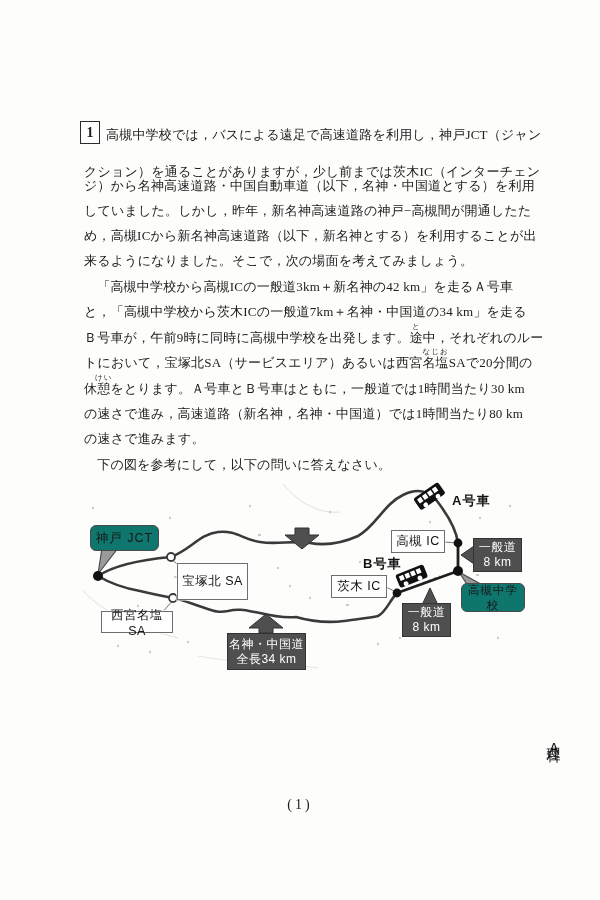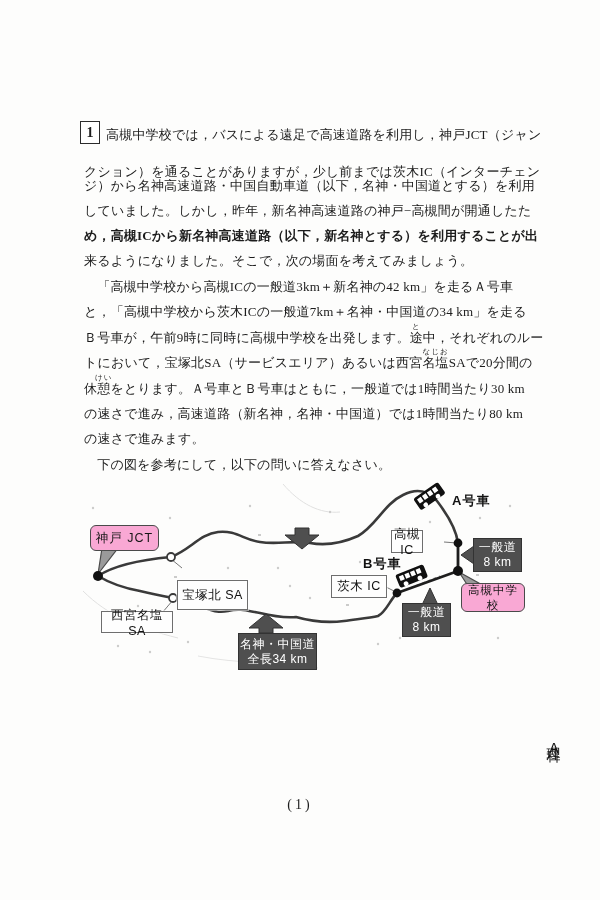--- a/index.html
+++ b/index.html
@@ -33,21 +33,21 @@
     display:flex;align-items:center;justify-content:center;text-align:center;}
   .whitebox{
     background:#fefefe;border:1px solid #6e6e6e;color:#111;
     font-size:12.5px;letter-spacing:.5px;box-shadow:0 0 0 1px rgba(255,255,255,.5);
   }
   .darkbox{
     background:#4f4f4f;border:1px solid #333;color:#fff;
     font-size:12px;line-height:15px;flex-direction:column;letter-spacing:.5px;
   }
   .bubble{
-    background:#f9a8d4;border:1.4px solid #4a4a4a;border-radius:6px;color:#161616;
+    background:#0f766e;border:1.4px solid #4a4a4a;border-radius:6px;color:#161616;
     font-size:12.5px;letter-spacing:1px;
   }
   .busname{
     background:transparent;font-size:13px;font-weight:bold;color:#111;letter-spacing:1px;
   }
   
   #page-number{
     position:absolute;left:0;top:797px;width:600px;text-align:center;
     font-size:14px;letter-spacing:3px;
   }
@@ -63,21 +63,21 @@
 
 <div class="qbox">
   <span>1</span>
 </div>
 
 <div id="text-block">
     <div class="text-line" style="top: 122px; left: 106px; text-align: right;">高槻中学校では，バスによる遠足で高速道路を利用し，神戸JCT（ジャン</div>
     <div class="text-line" style="top: 147.35px; left: 84px; margin-top: 12px;">クション）を通ることがありますが，少し前までは茨木IC（インターチェン</div>
     <div class="text-line" style="top: 172.7px; left: 84px;">ジ）から名神高速道路・中国自動車道（以下，名神・中国道とする）を利用</div>
     <div class="text-line" style="top: 198.05px; left: 84px;">していました。しかし，昨年，新名神高速道路の神戸−高槻間が開通したた</div>
-    <div class="text-line" style="top: 223.4px; left: 84px; font-weight: bold;">め，高槻ICから新名神高速道路（以下，新名神とする）を利用することが出</div>
+    <div class="text-line" style="top: 223.4px; left: 84px;">め，高槻ICから新名神高速道路（以下，新名神とする）を利用することが出</div>
     <div class="text-line" style="top: 248.75px; left: 84px; font-family: Liberation Mono, monospace;">来るようになりました。そこで，次の場面を考えてみましょう。</div>
     <div class="text-line" style="top: 274.1px; left: 84px;">　「高槻中学校から高槻ICの一般道3km＋新名神の42 km」を走るＡ号車</div>
     <div class="text-line" style="top: 299.45px; left: 84px;">と，「高槻中学校から茨木ICの一般道7km＋名神・中国道の34 km」を走る</div>
     <div class="text-line" style="top: 324.8px; left: 84px;">Ｂ号車が，午前9時に同時に高槻中学校を出発します。<span class="rb">途<span class="rt">と</span></span>中，それぞれのルー</div>
     <div class="text-line" style="top: 350.15px; left: 84px;">トにおいて，宝塚北SA（サービスエリア）あるいは西宮<span class="rb">名塩<span class="rt">なじお</span></span>SAで20分間の</div>
     <div class="text-line" style="top: 375.5px; left: 84px;">休<span class="rb">憩<span class="rt">けい</span></span>をとります。Ａ号車とＢ号車はともに，一般道では1時間当たり30 km</div>
     <div class="text-line" style="top: 400.85px; left: 84px;">の速さで進み，高速道路（新名神，名神・中国道）では1時間当たり80 km</div>
     <div class="text-line" style="top: 426.2px; left: 84px;">の速さで進みます。</div>
     <div class="text-line" style="top: 451.55px; left: 84px;">　下の図を参考にして，以下の問いに答えなさい。</div>
   </div>
@@ -173,35 +173,35 @@
       <rect x="6" y="-5.5" width="4.5" height="5" fill="#fff"></rect>
       <circle cx="-8" cy="4" r="2.4" fill="#fff"></circle>
       <circle cx="7" cy="4" r="2.4" fill="#fff"></circle>
     </g>
   </svg>
 
   <div class="map-label bubble" style="left:12px;top:49px;width:69px;height:26px">
     <span>神戸 JCT</span>
   </div>
 
-  <div class="map-label whitebox" style="left:99px;top:104px;width:71px;height:30px">
+  <div class="map-label whitebox" style="left:99px;top:87px;width:71px;height:37px">
     <span>宝塚北 SA</span>
   </div>
 
   <div class="map-label whitebox" style="left:23px;top:135px;width:72px;height:22px">
     <span>西宮名塩 SA</span>
   </div>
 
 
-  <div class="map-label darkbox" style="left:160px;top:157px;width:79px;height:37px">
+  <div class="map-label darkbox" style="left:149px;top:157px;width:79px;height:37px">
     <span>名神・中国道</span>
     <span>全長34 km</span>
   </div>
 
-  <div class="map-label whitebox" style="left:313px;top:54px;width:32px;height:23px">
+  <div class="map-label whitebox" style="left:313px;top:54px;width:54px;height:23px">
     <span>高槻 IC</span>
   </div>
 
   <div class="map-label whitebox" style="left:253px;top:99px;width:56px;height:23px">
     <span>茨木 IC</span>
   </div>
 
   <div class="map-label darkbox" style="left:395px;top:62px;width:49px;height:34px">
     <span>一般道</span>
     <span>8 km</span>

